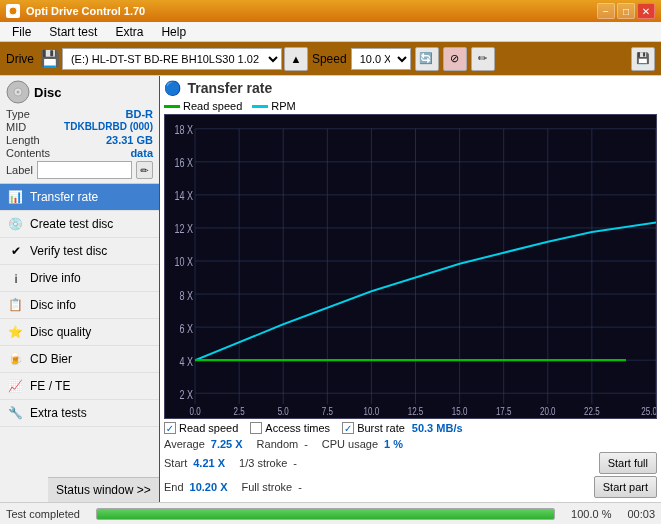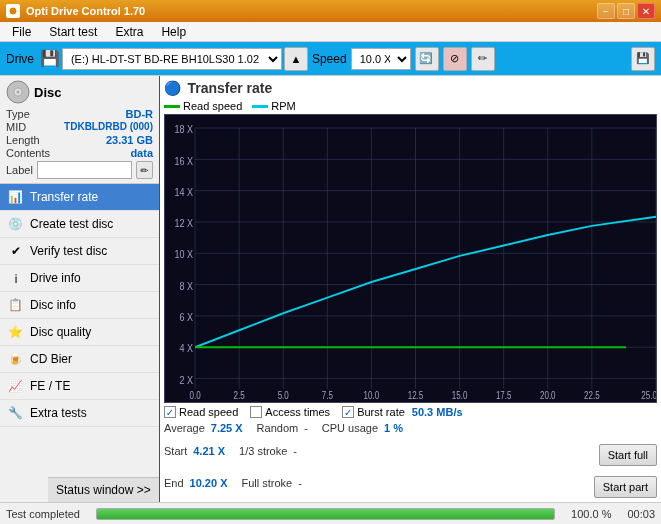--- a/index.html
+++ b/index.html
@@ -28,21 +28,21 @@
       height: 20px;
       display: flex;
       align-items: center;
       padding: 0 4px;
       gap: 2px;
     }
     .menu-item { padding: 2px 8px; font-size: 12px; cursor: pointer; border-radius: 2px; }
 
     
     .toolbar {
-      background: #0ea5e9;
+      background: #a16207;
       border-bottom: 1px solid #ccc;
       height: 34px;
       display: flex;
       align-items: center;
       padding: 0 6px;
       gap: 4px;
     }
     .toolbar-label { font-size: 12px; font-weight: normal; margin-right: 2px; }
     .drive-select {
       height: 22px;
@@ -183,21 +183,20 @@
     .burst-value { color: #0060c0; font-weight: bold; }
     .action-btn {
       height: 22px;
       background: linear-gradient(to bottom, #f0f0f0, #d8d8d8);
       border: 1px solid #999;
       cursor: pointer;
       font-size: 11px;
       padding: 0 8px;
       white-space: nowrap;
       border-radius: 2px;
-      margin-top: 8px;
     }
 
     
     .status-bar {
       height: 22px;
       background: #f0f0f0;
       border-top: 1px solid #ccc;
       display: flex;
       align-items: center;
       padding: 0 6px;

